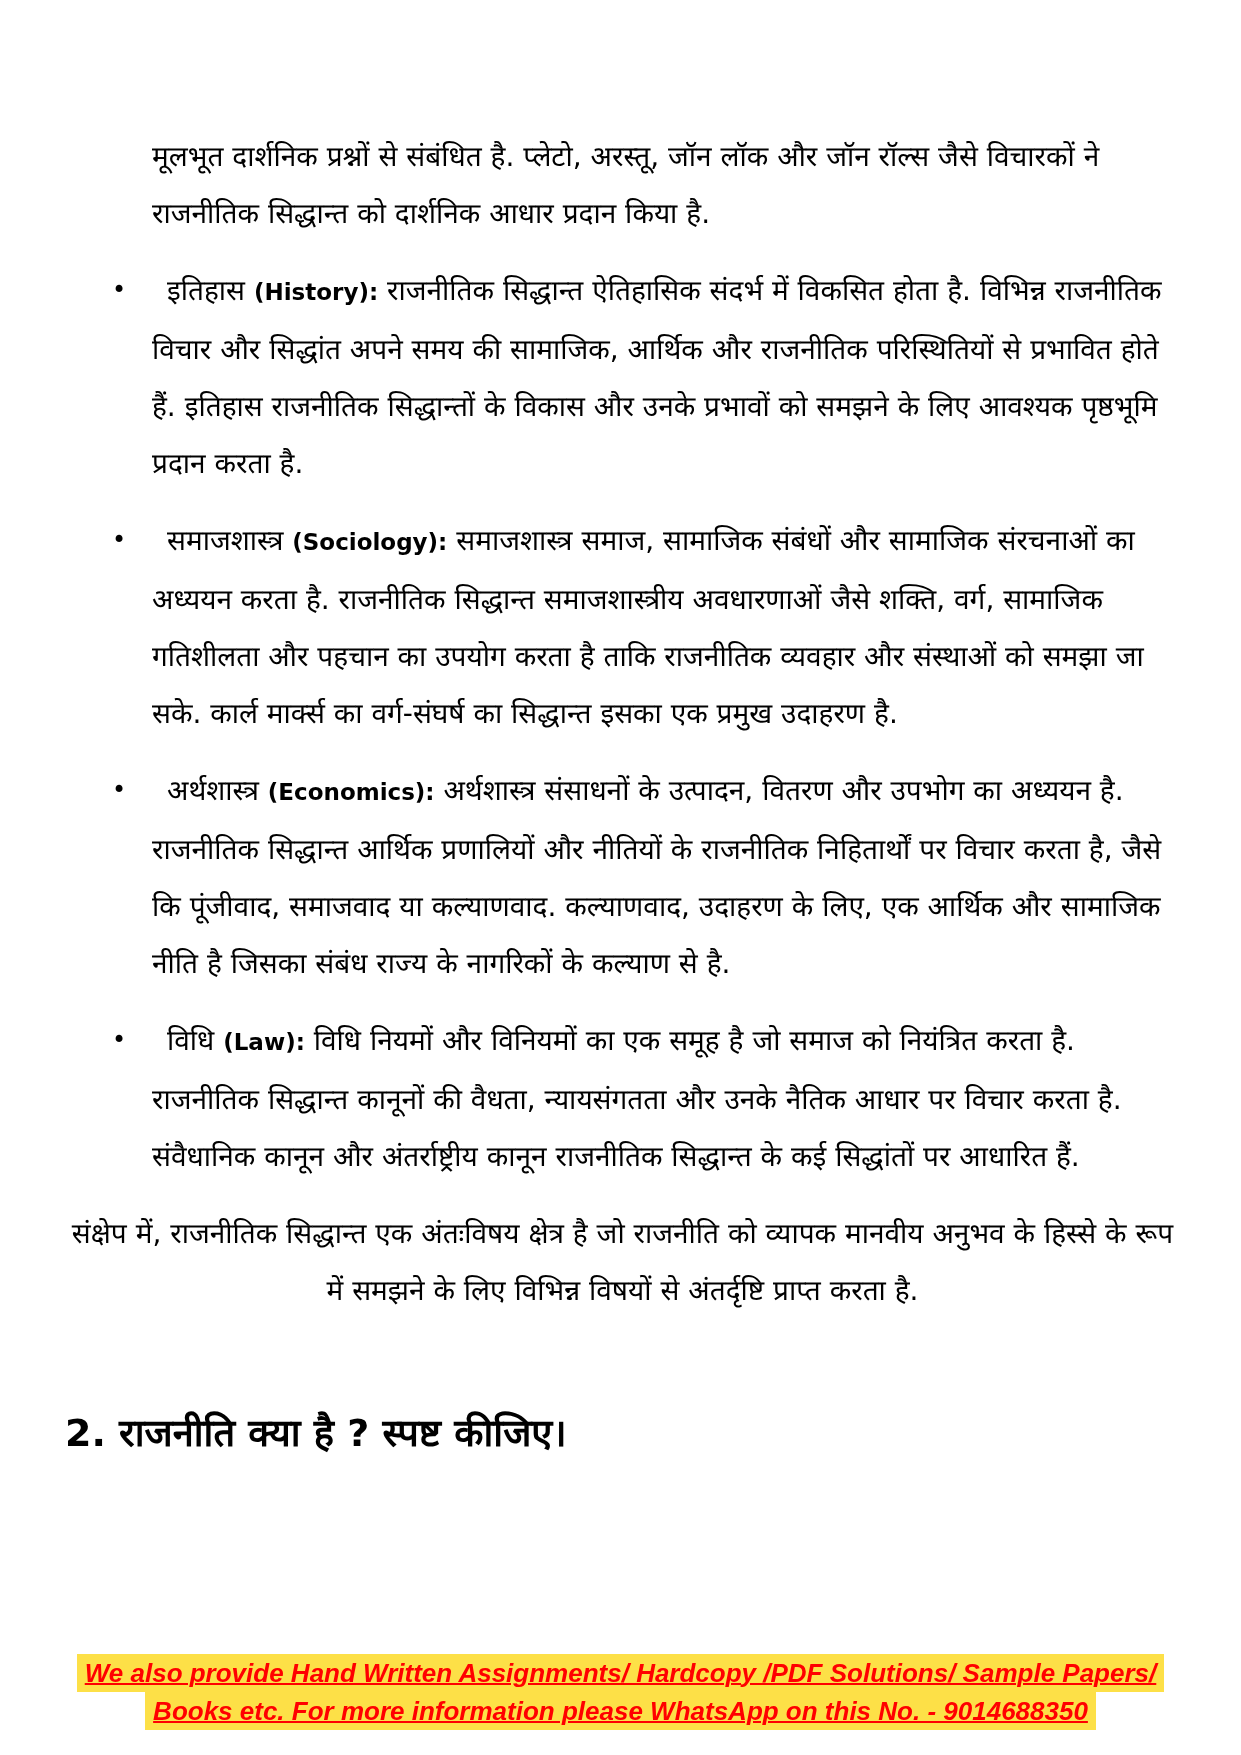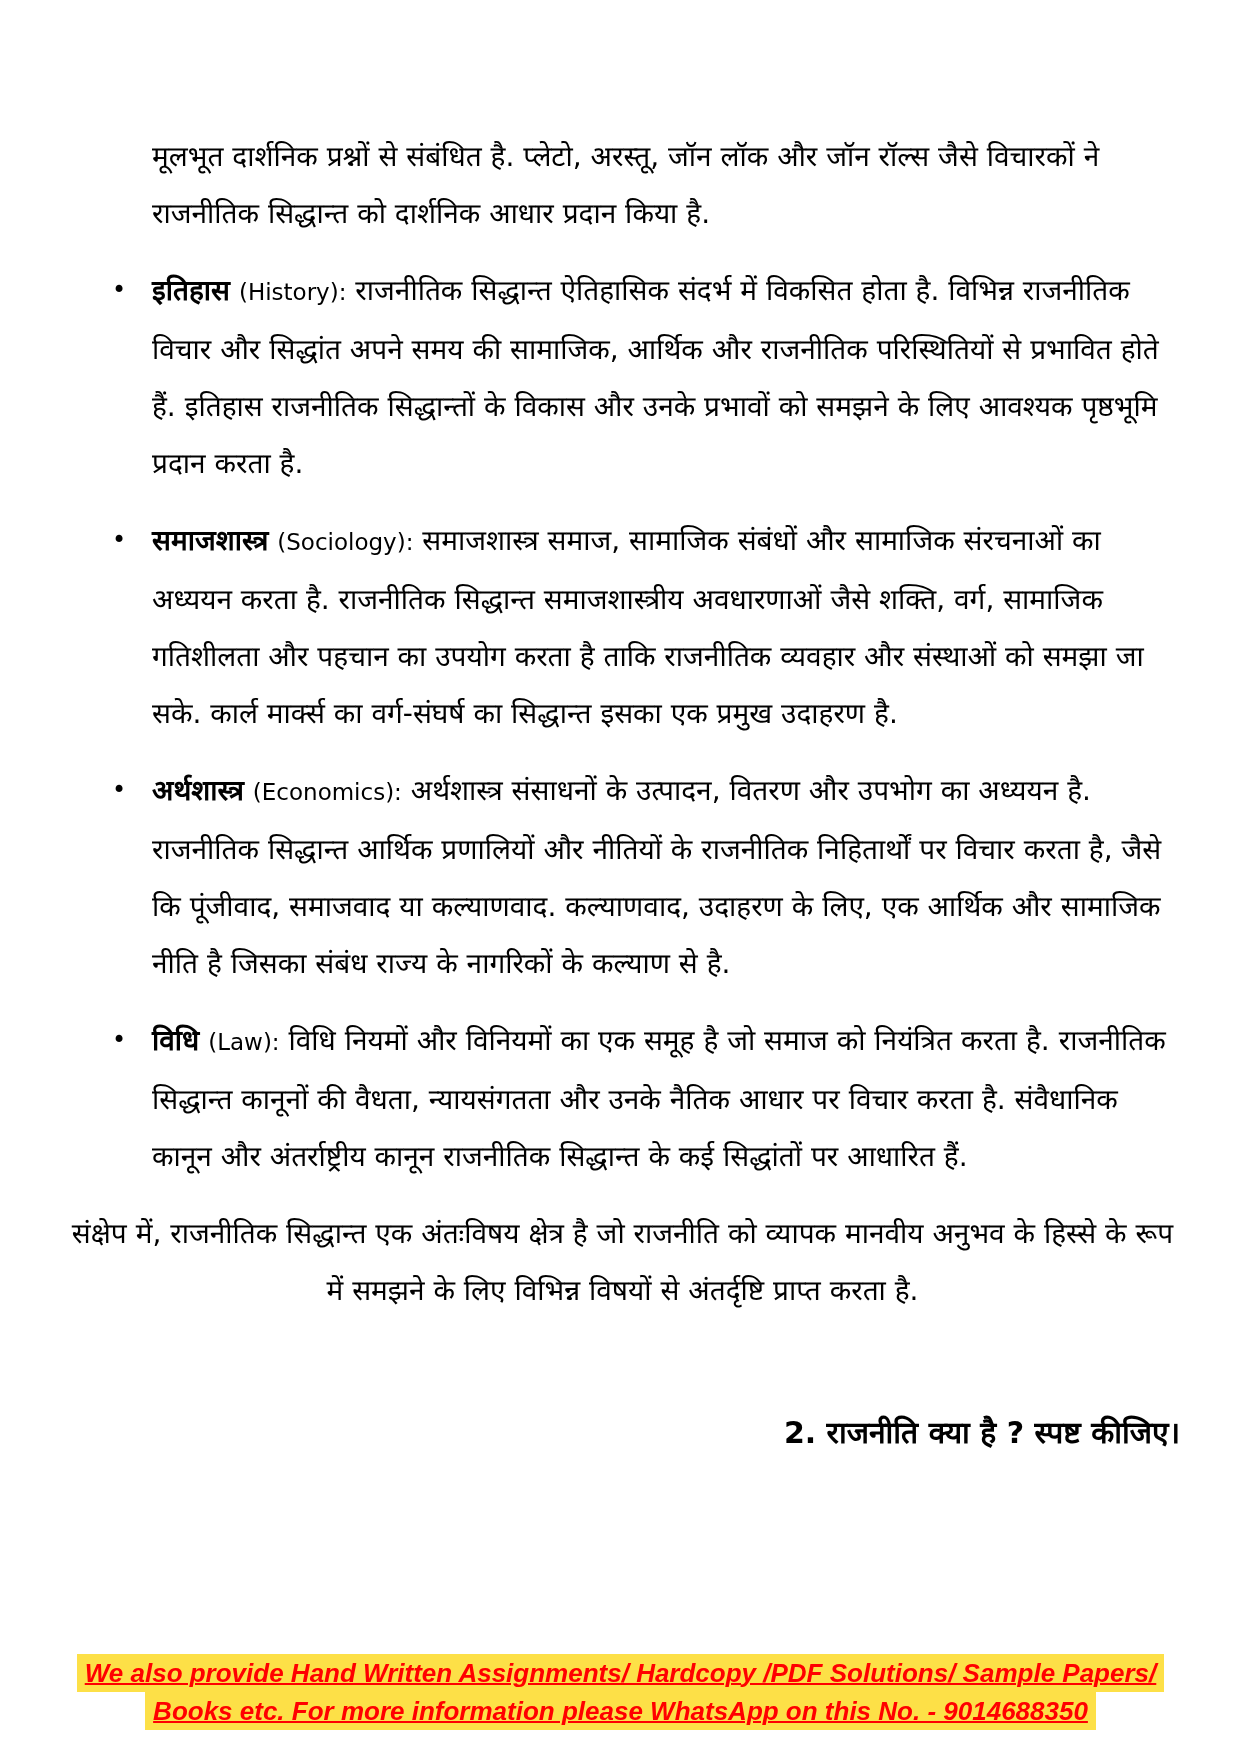--- a/index.html
+++ b/index.html
@@ -44,37 +44,37 @@
     flex: 0 0 87px;
     box-sizing: border-box;
     padding-left: 47px;
     font-size: 24px;
     line-height: 57px;
   }
   .li-text {
     flex: 1 1 auto;
   }
   .term {
-    font-weight: bold;
+    font-weight: normal;
+    margin-left: 15px;
   }
   .term-en {
-    font-weight: normal;
+    font-weight: bold;
     font-size: 23px;
     margin-top: 6px;
   }
   .summary {
     margin: 20px 0 0 0;
     text-align: center;
   }
   .question {
     margin: 92px 0 0 0;
     font-weight: bold;
-    font-size: 30px;
+    font-size: 38px;
     line-height: 44px;
-    text-align: right;
   }
   .footer {
     position: absolute;
     left: 0;
     bottom: 25px;
     width: 100%;
     text-align: center;
     font-family: "Liberation Sans", sans-serif;
     font-style: italic;
     font-weight: bold;

